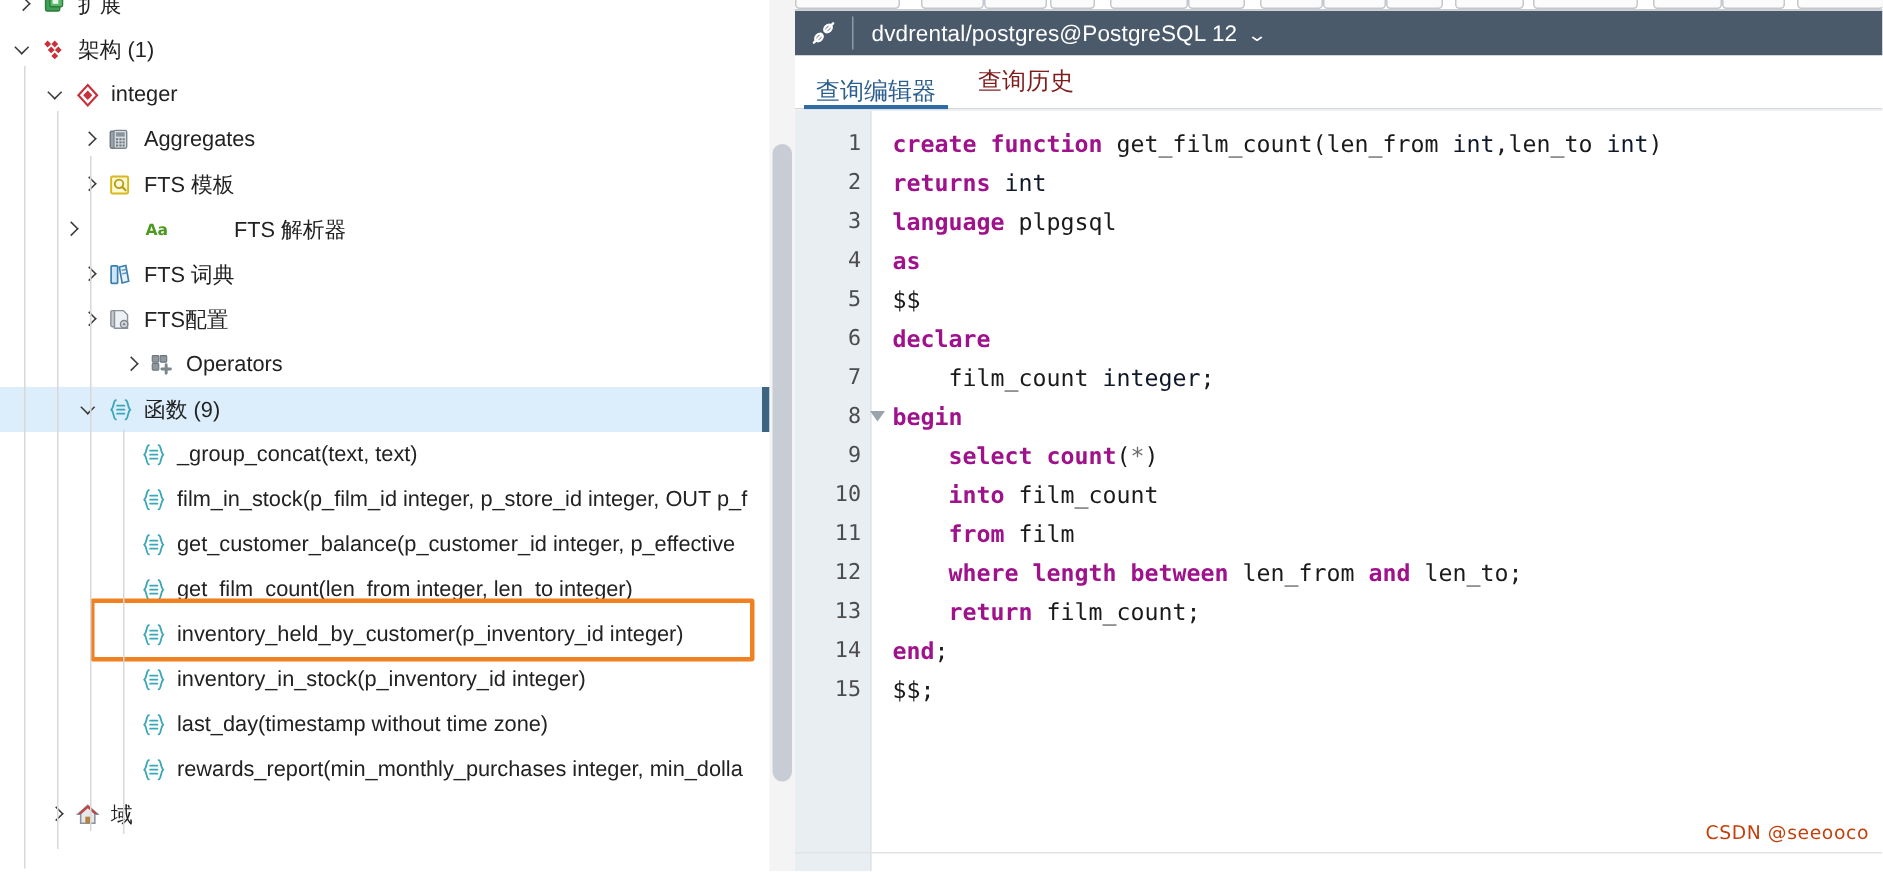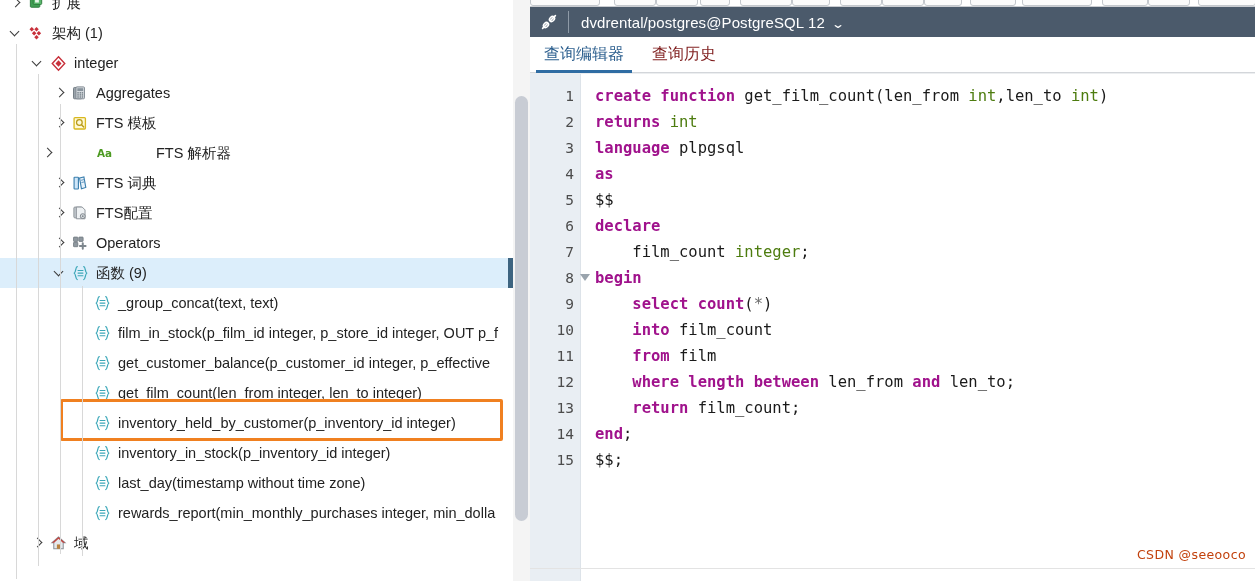--- a/index.html
+++ b/index.html
@@ -176,21 +176,21 @@
     border-bottom: 1px solid #d3d6da;
   }
   .qtab {
     display: flex; align-items: center;
     padding: 0 14px;
     font-size: 16px;
     color: #7f1d1d;
     position: relative;
     cursor: default;
   }
-  .qtab.active { color: #2c5f8e; }
+  .qtab.active { color: #2c5f8e; align-items: flex-end; }
   .qtab.active::after {
     content: "";
     position: absolute;
     left: 6px; right: 6px; bottom: -1px;
     height: 3px;
     background: #2f6ca3;
   }
   #editor-wrap {
     flex: 1 1 auto;
     display: flex;
@@ -231,21 +231,21 @@
   }
   .cl {
     height: 26px;
     line-height: 26px;
     font-family: "DejaVu Sans Mono", "Liberation Mono", monospace;
     font-size: 15.5px;
     white-space: pre;
     color: #111111;
   }
   .kw  { color: #a0128c; font-weight: bold; }
-  .ty  { color: #4d7c0f; }
+  .ty  { color: #0f172a; }
   .pl  { color: #1a1a1a; }
   .op  { color: #6d6d6d; }
 
   #watermark {
     position: absolute;
     right: 9px; bottom: 19px;
     font-size: 12.5px;
     color: #c2410c;
     letter-spacing: 0.4px;
     font-family: "DejaVu Sans", sans-serif;
@@ -359,21 +359,21 @@
           <span class="ico">
             <svg width="17" height="17" viewBox="0 0 18 18">
               <rect x="2" y="2.2" width="8.6" height="11.4" rx="1" fill="#c3c9ce" stroke="#8a9197"></rect>
               <path d="M4.6 2.2 h6.2 l3 3 v9.4 h-9.2 Z" fill="#eef1f3" stroke="#8a9197"></path>
               <circle cx="11.4" cy="11.8" r="2.6" fill="#d5dade" stroke="#7f868c"></circle>
               <circle cx="11.4" cy="11.8" r="0.9" fill="#7f868c"></circle>
             </svg>
           </span>
           <span class="label">FTS配置</span>
         </div>
-        <div class="node" style="padding-left: 52px; height: 30px;">
+        <div class="node" style="padding-left: 80px; height: 30px;">
           <span class="arrow"></span>
           <span class="ico">
             <svg width="17" height="17" viewBox="0 0 18 18">
               <g fill="#8f989f" stroke="#6d767d" stroke-width="0.8">
                 <rect x="1.6" y="2.2" width="4.6" height="4.6" rx="0.6"></rect>
                 <rect x="7.2" y="2.2" width="4.6" height="4.6" rx="0.6"></rect>
                 <rect x="1.6" y="7.8" width="4.6" height="4.6" rx="0.6"></rect>
               </g>
               <path d="M11.4 8.6 v6 M8.4 11.6 h6" stroke="#7d868d" stroke-width="2.1" stroke-linecap="round"></path>
             </svg>

